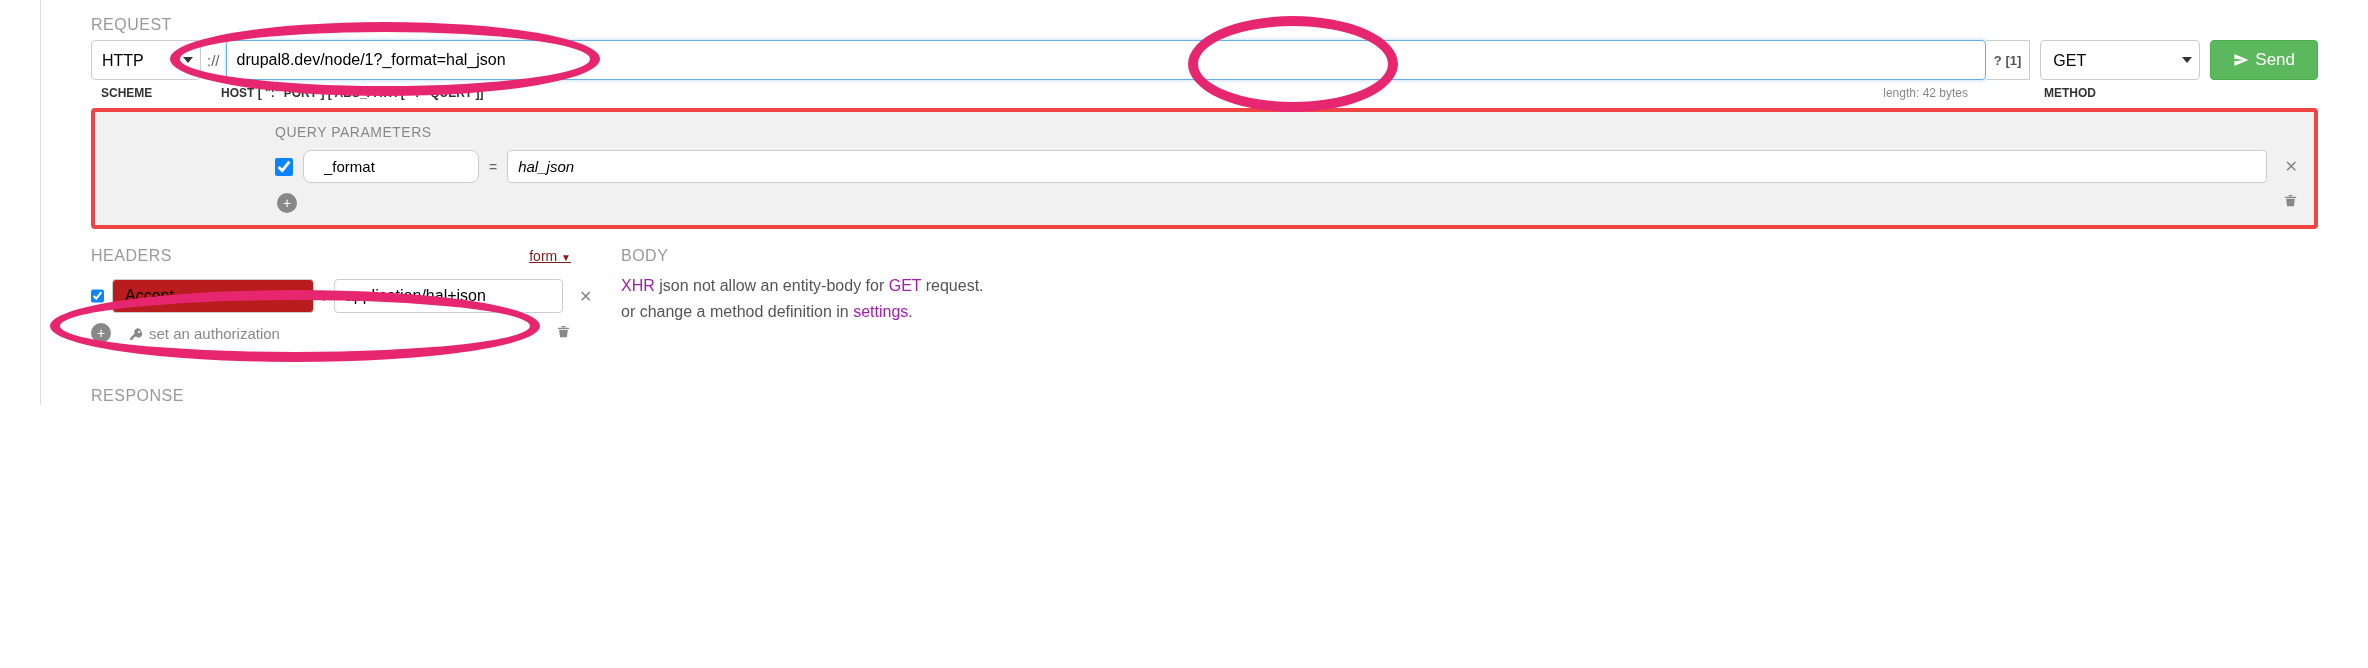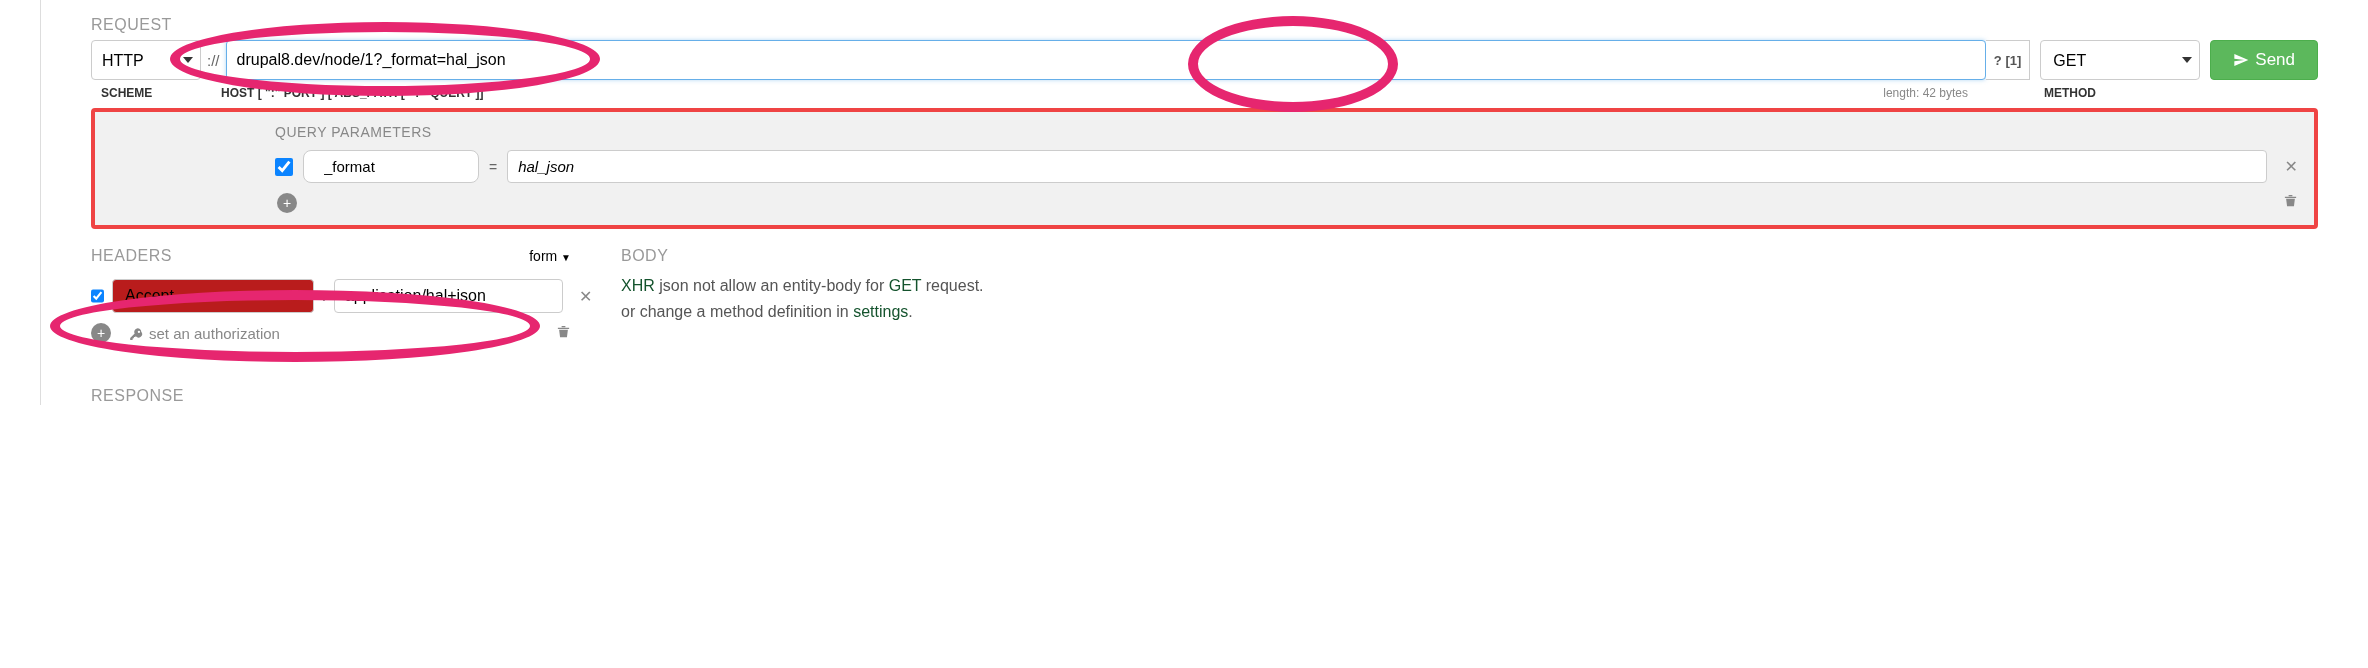--- a/index.html
+++ b/index.html
@@ -165,41 +165,41 @@
     width:20px; height:20px; border-radius:50%;
     background:#888; color:#fff;
     display:inline-flex; align-items:center; justify-content:center;
     font-size:14px; cursor:pointer;
   }
   .icon-trash { color:#888; cursor:pointer; font-size:16px;}
 
   .lower { display:flex; gap:50px; margin-top:18px;}
   .headers-col { width: 480px; position:relative;}
   .headers-head { display:flex; justify-content:space-between; align-items:baseline;}
-  .form-link { color:#000000; font-size:14px;}
+  .form-link { color:#7f1d1d; font-size:14px;text-decoration:underline;}
   .form-link .caret { font-size:10px; }
   .header-row { display:flex; align-items:center; gap:8px; margin-top:8px;}
   .header-key {
     border:1px solid #ccc; border-radius:4px; background:#b91c1c;
     padding:7px 12px; width:202px; font-size:16px;
   }
   .header-colon { color:#666; }
   .header-val {
     border:1px solid #ccc; border-radius:4px; background:#fff;
     padding:7px 10px; flex:1; font-size:16px;
   }
   .auth-row {
     display:flex; align-items:center; justify-content:space-between;
     margin-top:10px; color:#888;
   }
   .auth-left { display:flex; align-items:center; gap:18px;}
   .auth-link { display:flex; align-items:center; gap:6px; font-size:15px;}
   .body-col { flex:1; }
   .body-text { color:#555; font-size:16px; line-height:1.6; margin-top:8px;}
-  .body-text a { color:#14532d; text-decoration:none; }
+  .body-text a { color:#a21caf; text-decoration:none; }
 
   
   .anno {
     position: fixed;
     border: 10px solid #e6266f;
     border-radius: 50%;
     pointer-events: none;
     z-index: 50;
   }
 </style>

